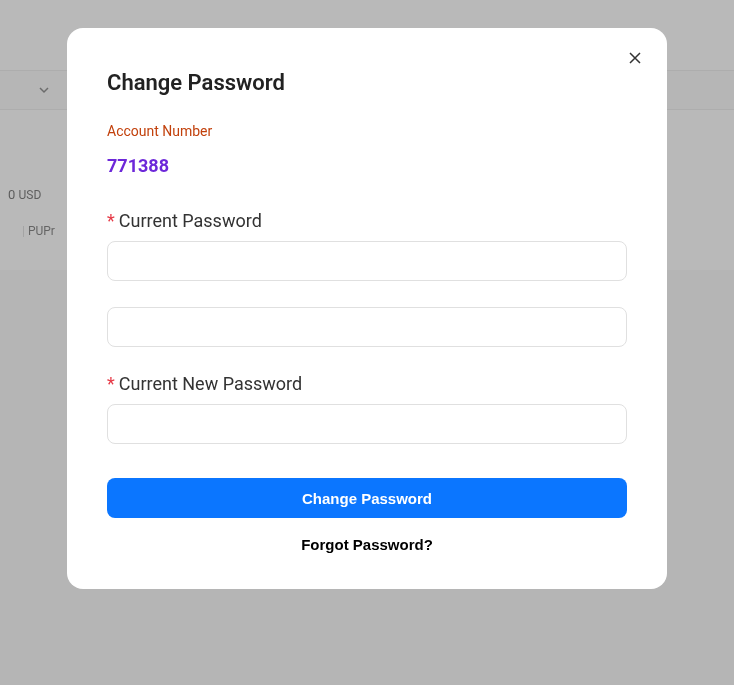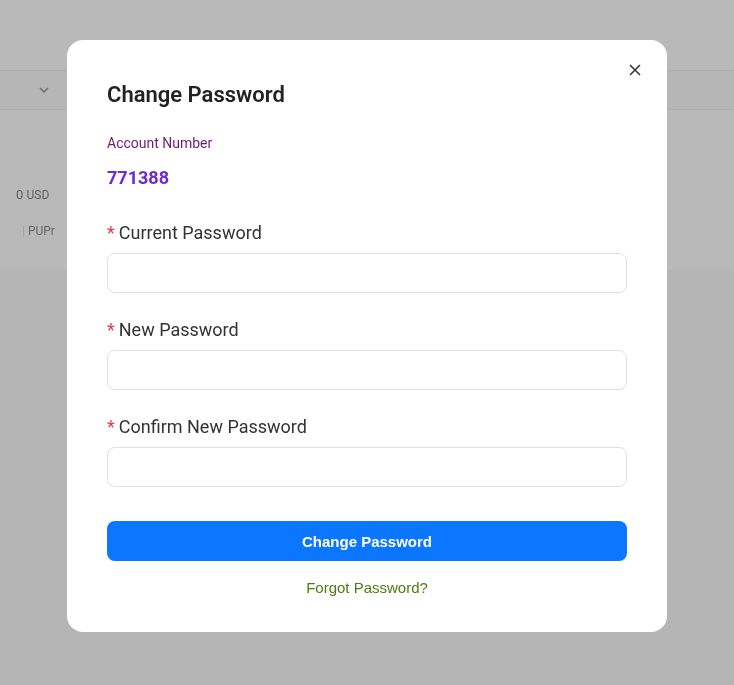--- a/index.html
+++ b/index.html
@@ -34,21 +34,21 @@
       background: #f9f9f9;
     }
     .bg-chevron {
       position: absolute;
       left: 38px;
       color: #555;
     }
     .bg-row-2 {
       position: absolute;
       top: 187px;
-      left: 16px;
+      left: 8px;
       color: #333;
       font-size: 13px;
     }
     .bg-row-2 .usd {
       font-size: 12px;
       color: #333;
     }
     .bg-row-3 {
       position: absolute;
       top: 224px;
@@ -73,21 +73,21 @@
       inset: 0;
       background: rgba(128,128,128,0.55);
       display: flex;
       justify-content: center;
       align-items: flex-start;
     }
     .modal {
       background: #fff;
       border-radius: 16px;
       width: 600px;
-      margin-top: 40px;
+      margin-top: 28px;
       padding: 42px 40px 36px 40px;
       position: relative;
     }
     .close-btn {
       position: absolute;
       top: 18px;
       right: 18px;
       width: 28px;
       height: 28px;
       background: none;
@@ -100,21 +100,21 @@
       justify-content: center;
     }
     .modal-title {
       font-size: 22px;
       font-weight: 600;
       color: #222;
       margin-bottom: 28px;
     }
     .acct-label {
       font-size: 14px;
-      color: #701a75;
+      color: #c2410c;
       margin-bottom: 16px;
     }
     .acct-number {
       font-size: 18px;
       font-weight: 700;
       color: #6d28d9;
       margin-bottom: 34px;
     }
     .form-group {
       margin-bottom: 26px;
@@ -151,23 +151,23 @@
       font-size: 15px;
       font-weight: 600;
       cursor: pointer;
     }
     .link-btn {
       display: block;
       width: 100%;
       text-align: center;
       background: none;
       border: none;
-      color: #4d7c0f;
+      color: #000000;
       font-size: 15px;
-      font-weight: 400;
+      font-weight: 700;
       margin-top: 18px;
       cursor: pointer;
     }
   </style>
 </head>
 <body>
 
 <div class="backdrop">
   <div class="bg-row-1">
     <span class="bg-chevron">
@@ -203,29 +203,26 @@
     <div class="acct-number">771388</div>
 
     <div class="form-group">
       <label class="form-label">
         <span class="req">*</span><span>Current Password</span>
       </label>
       <input type="password" class="form-input" value="" style="">
     </div>
 
     <div class="form-group">
-      <label class="form-label">
-        <span class="req">*</span><span>New Password</span>
-      </label>
       <input type="password" class="form-input" value="" style="">
     </div>
 
     <div class="form-group">
       <label class="form-label">
-        <span class="req">*</span><span>Confirm New Password</span>
+        <span class="req">*</span><span>Current New Password</span>
       </label>
       <input type="password" class="form-input" value="" style="">
     </div>
 
     <div class="actions">
       <button class="primary-btn">Change Password</button>
       <button class="link-btn">Forgot Password?</button>
     </div>
   </div>
 </div>

